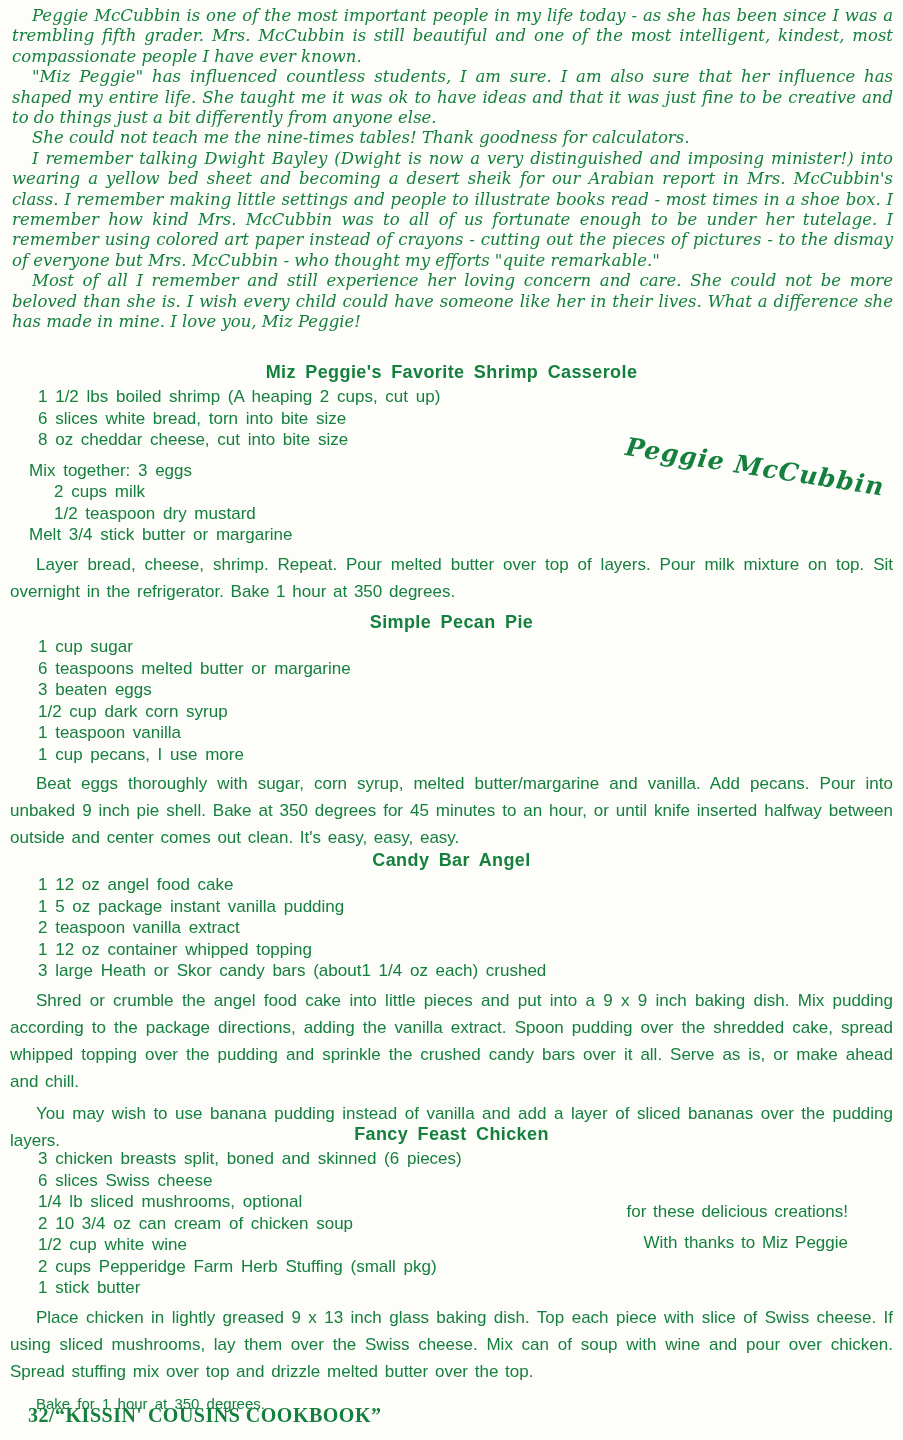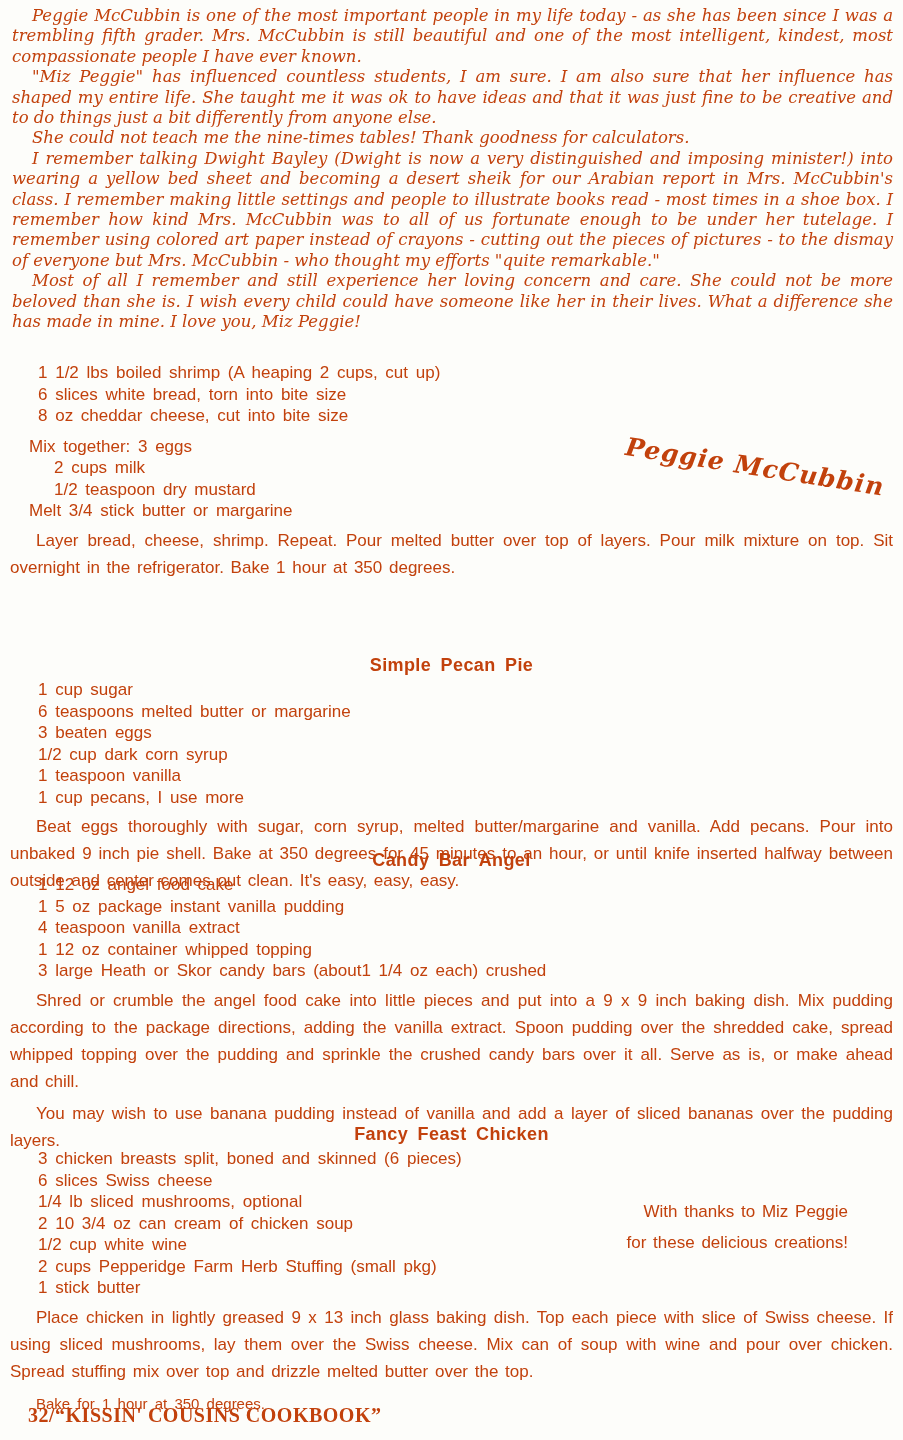--- a/index.html
+++ b/index.html
@@ -1,21 +1,21 @@
 <!DOCTYPE html>
 <html><head>
 <meta charset="utf-8">
 <style>
   html,body{margin:0;padding:0;background:#e8e8e4;}
   .page{
     position:relative;
     width:903px;height:1440px;
     margin:0 auto;
     background:#fdfdfa;
-    color:#c2410c;
+    color:#15803d;
     overflow:hidden;
     font-family:"Liberation Sans", sans-serif;
   }
   
   .intro{
     position:absolute;left:0;right:0;top:6px;
     padding:0 10px 0 12px;
     font-family:"DejaVu Serif", serif;
     font-style:italic;
     font-size:16.5px;
@@ -98,69 +98,70 @@
 
   <div class="intro">
     <p>Peggie McCubbin is one of the most important people in my life today - as she has been since I was a trembling fifth grader. Mrs. McCubbin is still beautiful and one of the most intelligent, kindest, most compassionate people I have ever known.</p>
     <p>"Miz Peggie" has influenced countless students, I am sure. I am also sure that her influence has shaped my entire life. She taught me it was ok to have ideas and that it was just fine to be creative and to do things just a bit differently from anyone else.</p>
     <p>She could not teach me the nine-times tables! Thank goodness for calculators.</p>
     <p>I remember talking Dwight Bayley (Dwight is now a very distinguished and imposing minister!) into wearing a yellow bed sheet and becoming a desert sheik for our Arabian report in Mrs. McCubbin's class. I remember making little settings and people to illustrate books read - most times in a shoe box. I remember how kind Mrs. McCubbin was to all of us fortunate enough to be under her tutelage. I remember using colored art paper instead of crayons - cutting out the pieces of pictures - to the dismay of everyone but Mrs. McCubbin - who thought my efforts "quite remarkable."</p>
     <p>Most of all I remember and still experience her loving concern and care. She could not be more beloved than she is. I wish every child could have someone like her in their lives. What a difference she has made in mine. I love you, Miz Peggie!</p>
   </div>
 
   <div class="sec" style="top:362px;">
+    <div class="rtitle">Miz Peggie's Favorite Shrimp Casserole</div>
     <div class="ing">1 1/2 lbs boiled shrimp (A heaping 2 cups, cut up)</div>
     <div class="ing">6 slices white bread, torn into bite size</div>
     <div class="ing">8 oz cheddar cheese, cut into bite size</div>
     <div class="mixblock">
       <div class="ing flush">Mix together: 3 eggs</div>
       <div class="ing">2 cups milk</div>
       <div class="ing">1/2 teaspoon dry mustard</div>
       <div class="ing flush">Melt 3/4 stick butter or margarine</div>
     </div>
     <p class="instr">Layer bread, cheese, shrimp. Repeat. Pour melted butter over top of layers. Pour milk mixture on top. Sit overnight in the refrigerator. Bake 1 hour at 350 degrees.</p>
   </div>
 
   <div class="signature">Peggie McCubbin</div>
 
-  <div class="sec" style="top:612px;margin-top:43px;">
+  <div class="sec" style="top:612px;">
     <div class="rtitle">Simple Pecan Pie</div>
     <div class="ing">1 cup sugar</div>
     <div class="ing">6 teaspoons melted butter or margarine</div>
     <div class="ing">3 beaten eggs</div>
     <div class="ing">1/2 cup dark corn syrup</div>
     <div class="ing">1 teaspoon vanilla</div>
     <div class="ing">1 cup pecans, I use more</div>
     <p class="instr">Beat eggs thoroughly with sugar, corn syrup, melted butter/margarine and vanilla. Add pecans. Pour into unbaked 9 inch pie shell. Bake at 350 degrees for 45 minutes to an hour, or until knife inserted halfway between outside and center comes out clean. It's easy, easy, easy.</p>
   </div>
 
   <div class="sec" style="top:850px;">
     <div class="rtitle">Candy Bar Angel</div>
     <div class="ing">1 12 oz angel food cake</div>
     <div class="ing">1 5 oz package instant vanilla pudding</div>
-    <div class="ing">4 teaspoon vanilla extract</div>
+    <div class="ing">2 teaspoon vanilla extract</div>
     <div class="ing">1 12 oz container whipped topping</div>
     <div class="ing">3 large Heath or Skor candy bars (about1 1/4 oz each) crushed</div>
     <p class="instr">Shred or crumble the angel food cake into little pieces and put into a 9 x 9 inch baking dish. Mix pudding according to the package directions, adding the vanilla extract. Spoon pudding over the shredded cake, spread whipped topping over the pudding and sprinkle the crushed candy bars over it all. Serve as is, or make ahead and chill.</p>
     <p class="instr">You may wish to use banana pudding instead of vanilla and add a layer of sliced bananas over the pudding layers.</p>
   </div>
 
   <div class="sec" style="top:1124px;">
     <div class="rtitle">Fancy Feast Chicken</div>
     <div class="ing">3 chicken breasts split, boned and skinned (6 pieces)</div>
     <div class="ing">6 slices Swiss cheese</div>
     <div class="ing">1/4 lb sliced mushrooms, optional</div>
     <div class="ing">2 10 3/4 oz can cream of chicken soup</div>
     <div class="ing">1/2 cup white wine</div>
     <div class="ing">2 cups Pepperidge Farm Herb Stuffing (small pkg)</div>
     <div class="ing">1 stick butter</div>
     <p class="instr">Place chicken in lightly greased 9 x 13 inch glass baking dish. Top each piece with slice of Swiss cheese. If using sliced mushrooms, lay them over the Swiss cheese. Mix can of soup with wine and pour over chicken. Spread stuffing mix over top and drizzle melted butter over the top.</p>
     <p class="bakeline">Bake for 1 hour at 350 degrees.</p>
   </div>
 
   <div class="thanks">
+    <div>for these delicious creations!</div>
     <div>With thanks to Miz Peggie</div>
-    <div>for these delicious creations!</div>
   </div>
 
   <div class="footer">32/“KISSIN' COUSINS COOKBOOK”</div>
 
 </div>
 
 </body></html>

